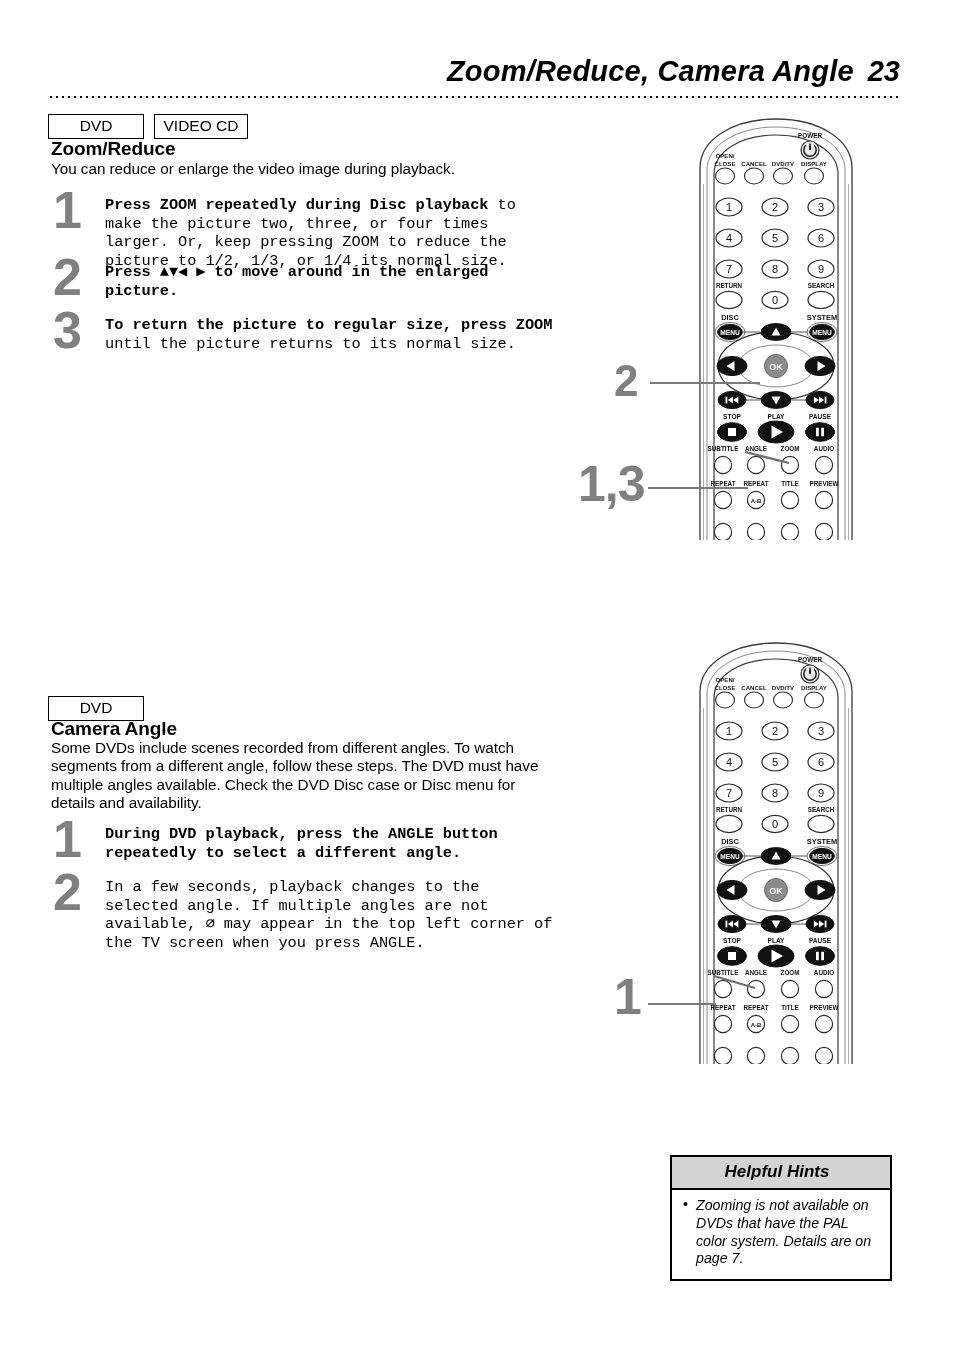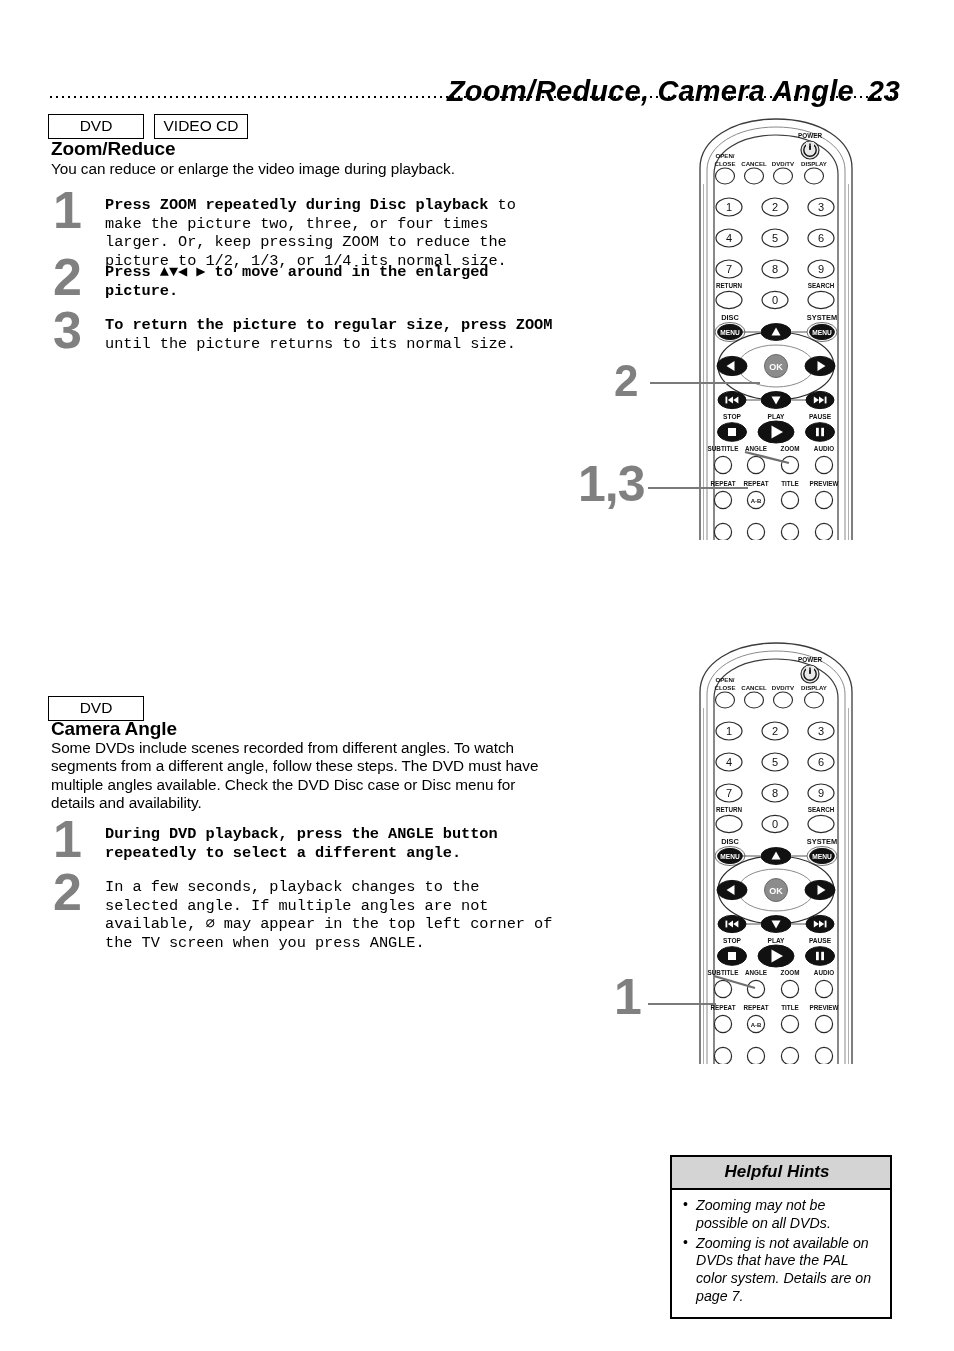--- a/index.html
+++ b/index.html
@@ -16,21 +16,20 @@
     overflow: hidden;
   }
 
   
   #page-header {
     position: absolute;
     left: 48px;
     top: 55px;
     width: 852px;
     text-align: right;
-    margin-top: 20px;
   }
   #page-title-text {
     font-size: 29px;
     font-weight: bold;
     font-style: italic;
     letter-spacing: 0.2px;
   }
   #page-number {
     font-size: 29px;
     font-weight: bold;
@@ -374,16 +373,15 @@
     <line x1="24" y1="338" x2="65" y2="350" stroke="#6f6f6f" stroke-width="2.2"></line>
   </svg>
 </div>
 
 <div class="callout" style="left:614px; top:972px; font-size:50px;">1</div>
 <div class="callout-line" style="left:648px; top:1003px; width:68px;"></div>
 
 <div id="hints-box">
   <div id="hints-title-bar">Helpful Hints</div>
   <ul id="hints-list">
-    <li>Zooming may not be possible on all DVDs.</li>
     <li>Zooming is not available on DVDs that have the PAL color system. Details are on page 7.</li>
   </ul>
 </div>
 
 </body></html>

